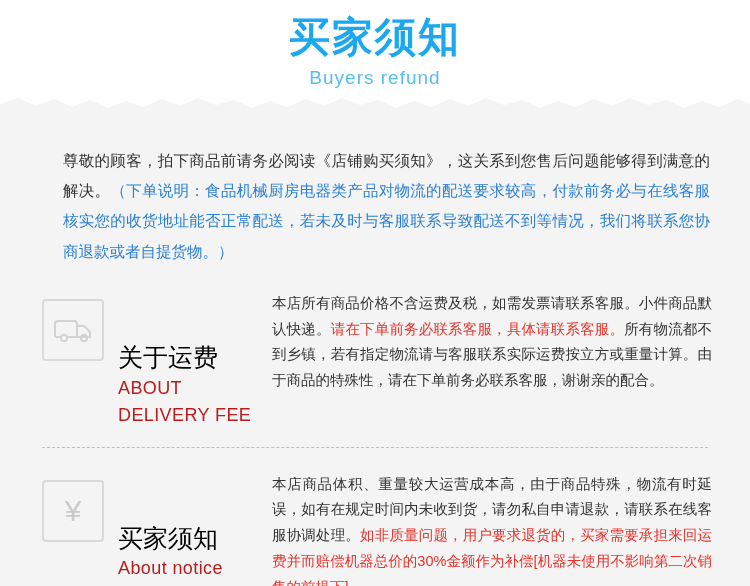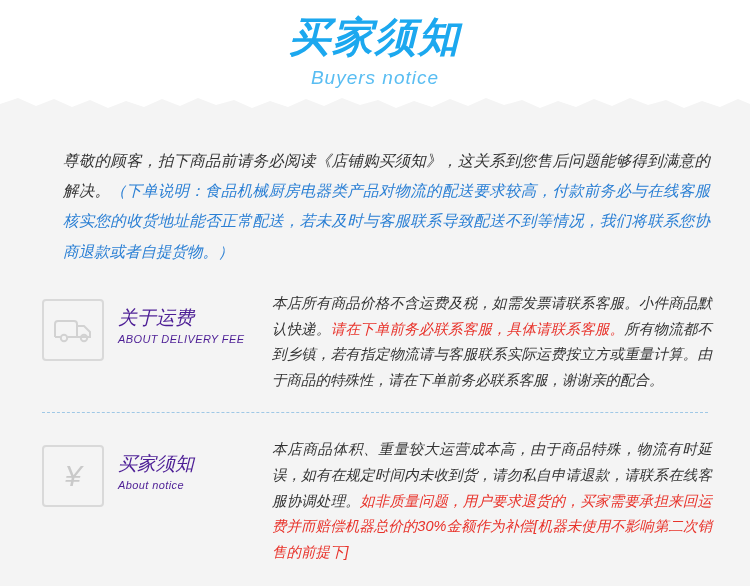--- a/index.html
+++ b/index.html
@@ -11,21 +11,20 @@
     height: 586px;
     font-family: "Liberation Sans", sans-serif;
     background: #ffffff;
     overflow: hidden;
   }
   .page {
     position: relative;
     width: 750px;
     height: 586px;
     background: #ffffff;
-    font-style: italic;
   }
   
   .header {
     position: relative;
     height: 112px;
     background: #ffffff;
     text-align: center;
   }
   .title-cn {
     margin: 0;
@@ -104,28 +103,29 @@
     font-size: 30px;
     color: #c9c9c9;
     line-height: 1;
     font-family: "Liberation Sans", sans-serif;
   }
   .sec-titles {
     padding-left: 14px;
     padding-top: 6px;
   }
   .sec-title-cn {
-    font-size: 19px;
-    color: #4c1d95;
+    font-size: 25px;
+    color: #000000;
     line-height: 1.35;
     font-family: "Liberation Sans", sans-serif;
+    margin-top: 36px;
   }
   .sec-title-en {
-    font-size: 11px;
-    color: #4c1d95;
+    font-size: 18px;
+    color: #b91c1c;
     letter-spacing: 0.4px;
     line-height: 1.5;
     font-family: "Liberation Sans", sans-serif;
   }
   .sec-body {
     flex: 1;
     font-size: 14.5px;
     line-height: 1.78;
     color: #333333;
     text-align: justify;
@@ -144,21 +144,21 @@
     height: 14px;
   }
 </style>
 </head>
 <body>
 
 <div class="page">
 
   <div class="header">
     <h1 class="title-cn">买家须知</h1>
-    <div class="title-en">Buyers notice</div>
+    <div class="title-en">Buyers refund</div>
     <div class="torn">
       <svg width="750" height="18" viewBox="0 0 750 18" preserveAspectRatio="none" aria-hidden="true">
         <path d="M0,18 L0,9 L18,3 L36,11 L54,4 L72,12 L90,5 L108,13 L126,6 L144,12 L162,4 L180,11 L198,3 L216,10 L234,5 L252,13 L270,6 L288,12 L306,4 L324,11 L342,3 L360,10 L378,5 L396,13 L414,6 L432,12 L450,4 L468,11 L486,3 L504,10 L522,5 L540,13 L558,6 L576,12 L594,4 L612,11 L630,3 L648,10 L666,5 L684,13 L702,6 L720,12 L738,4 L750,9 L750,18 Z" fill="#f4f4f4"></path>
       </svg>
     </div>
   </div>
 
   <div class="panel">
 
     <div class="intro">

